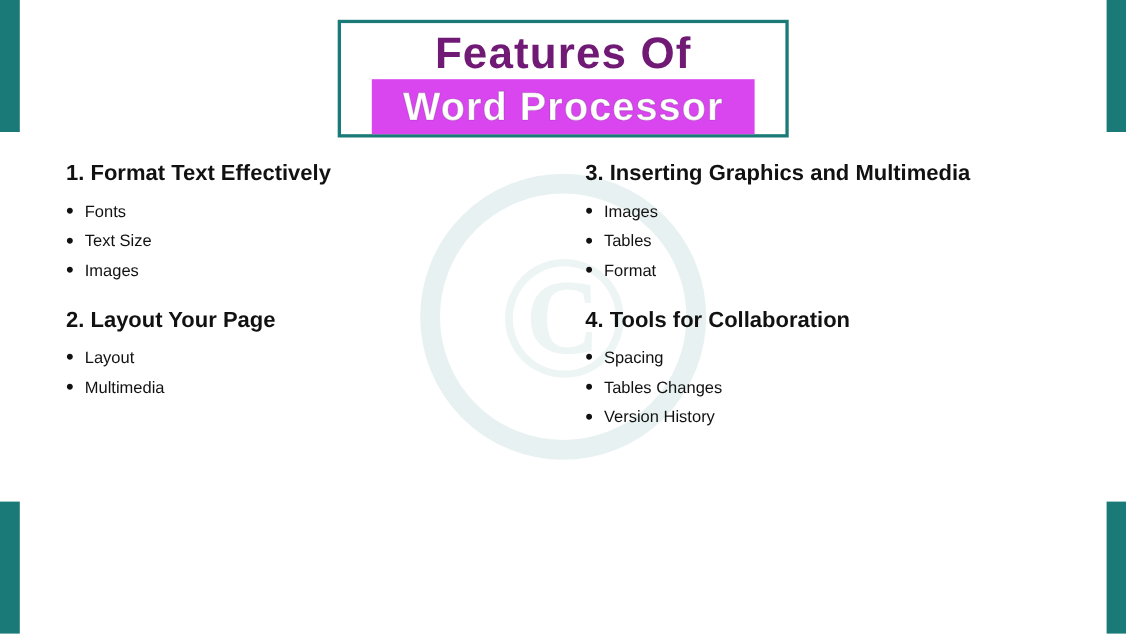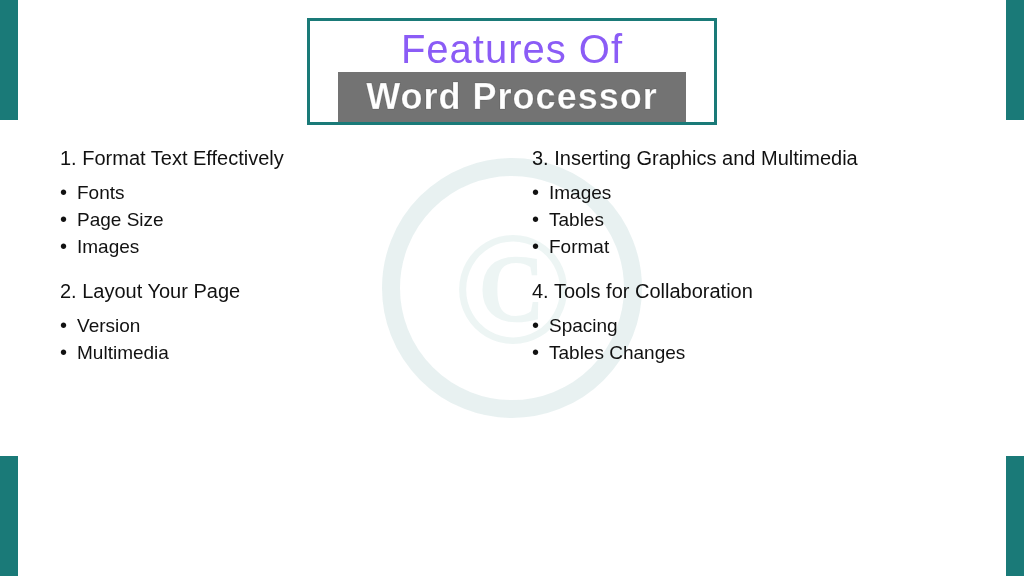--- a/index.html
+++ b/index.html
@@ -77,29 +77,29 @@
     }
 
     .title-box {
       border: 3px solid #1a7a78;
       padding: 6px 28px 0px 28px;
       display: inline-block;
     }
 
     .title-line1 {
       font-size: 40px;
-      font-weight: 400;
-      color: #8b5cf6;
+      font-weight: 700;
+      color: #701a75;
       letter-spacing: 1px;
       display: block;
       text-align: center;
     }
 
     .title-line2-box {
-      background: #737373;
+      background: #d946ef;
       padding: 4px 28px;
       margin-top: 0px;
       display: block;
       text-align: left;
     }
 
     .title-line2 {
       font-size: 36px;
       font-weight: 900;
       color: #ffffff;
@@ -124,34 +124,34 @@
     .right-col {
       padding-left: 20px;
     }
 
     .section {
       margin-bottom: 18px;
     }
 
     .section-title {
       font-size: 20px;
-      font-weight: 400;
+      font-weight: 700;
       color: #111111;
       margin-bottom: 8px;
       line-height: 1.3;
     }
 
     .bullet-list {
       list-style: none;
       padding: 0;
       margin: 0;
     }
 
     .bullet-list li {
-      font-size: 19px;
+      font-size: 15px;
       color: #111111;
       padding: 2px 0;
       display: flex;
       align-items: center;
       gap: 10px;
     }
 
     .bullet-list li::before {
       content: '•';
       font-size: 20px;
@@ -181,29 +181,29 @@
 </div>
 
 <div class="content">
 
   <div class="left-col">
 
     <div class="section">
       <div class="section-title">1. Format Text Effectively</div>
       <ul class="bullet-list">
         <li>Fonts</li>
-        <li>Page Size</li>
+        <li>Text Size</li>
         <li>Images</li>
       </ul>
     </div>
 
     <div class="section">
       <div class="section-title">2. Layout Your Page</div>
       <ul class="bullet-list">
-        <li>Version</li>
+        <li>Layout</li>
         <li>Multimedia</li>
       </ul>
     </div>
   </div>
 
   <div class="right-col">
 
     <div class="section">
       <div class="section-title">3. Inserting Graphics and Multimedia</div>
       <ul class="bullet-list">
@@ -211,16 +211,17 @@
         <li>Tables</li>
         <li>Format</li>
       </ul>
     </div>
 
     <div class="section">
       <div class="section-title">4. Tools for Collaboration</div>
       <ul class="bullet-list">
         <li>Spacing</li>
         <li>Tables Changes</li>
+        <li>Version History</li>
       </ul>
     </div>
   </div>
 </div>
 
 </body></html>

